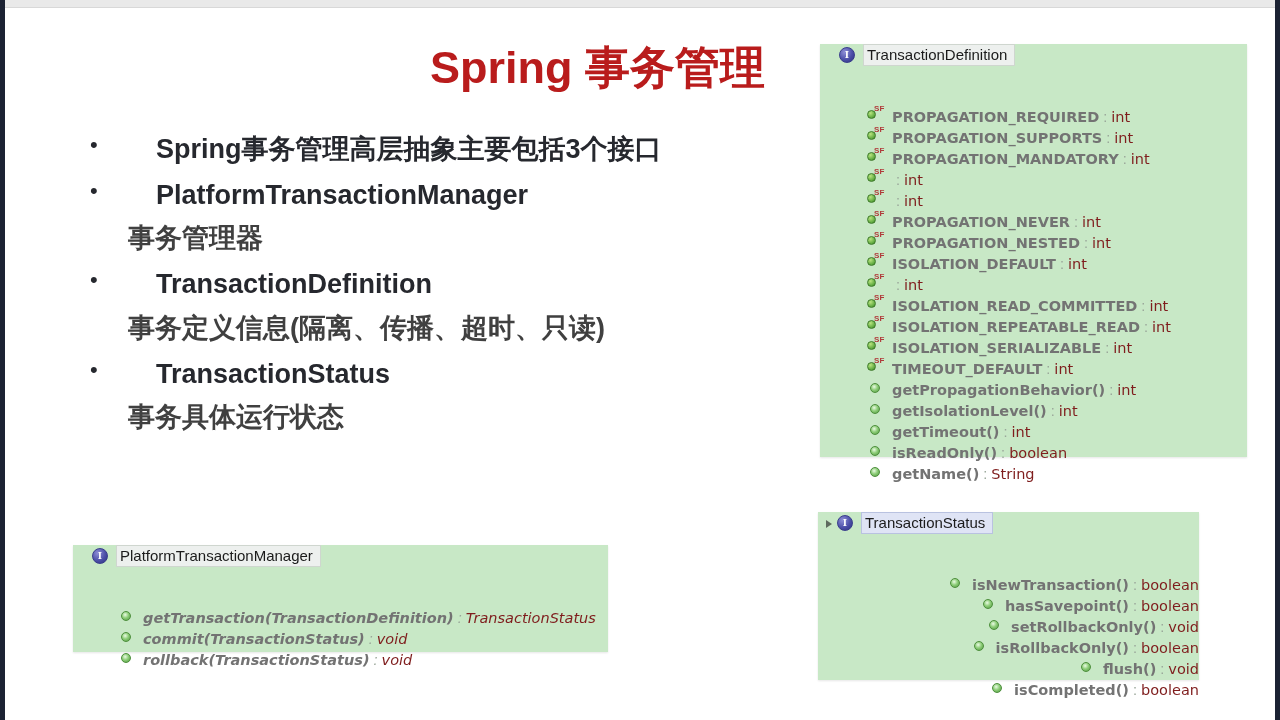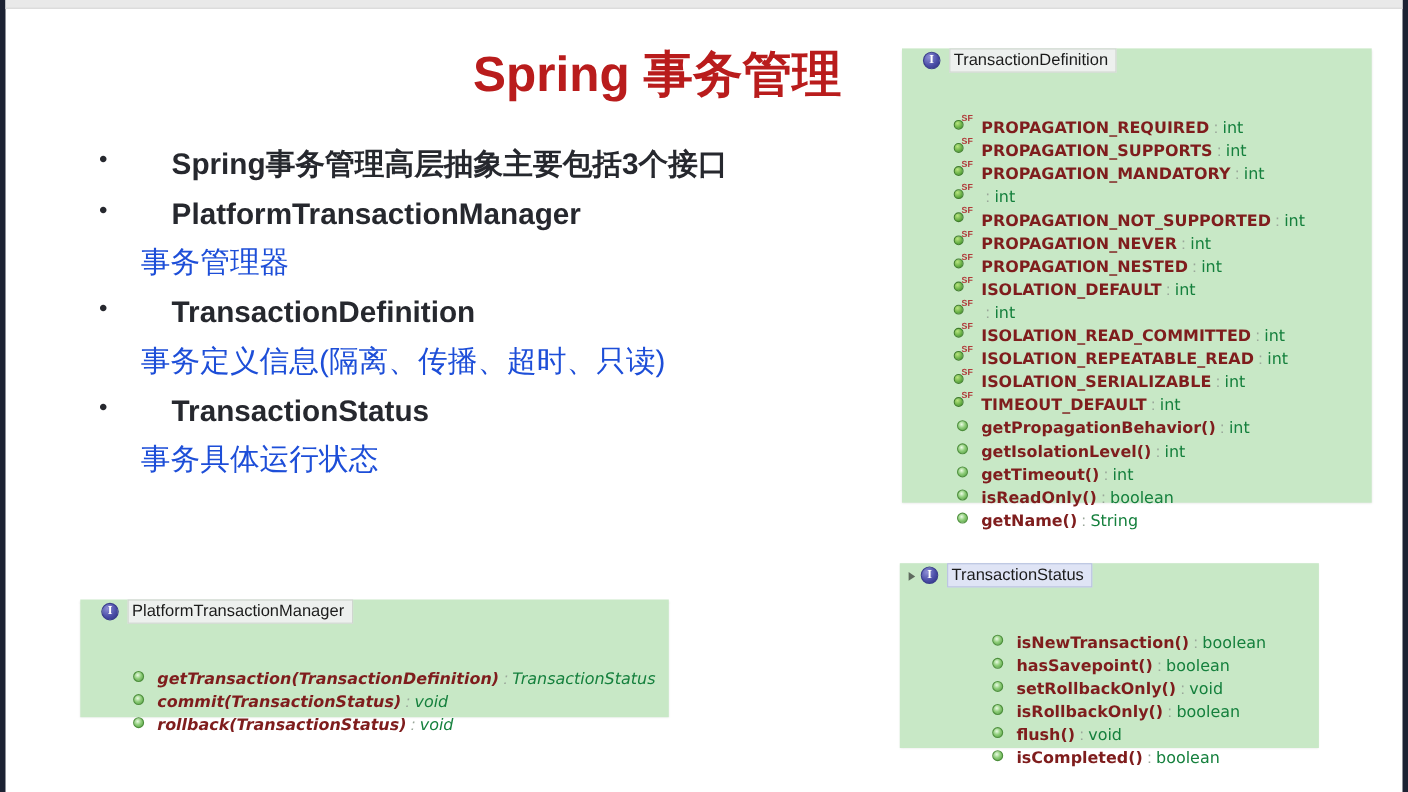--- a/index.html
+++ b/index.html
@@ -82,22 +82,22 @@
     font-size: 27px;
     font-weight: bold;
     color: #26282e;
     white-space: nowrap;
     line-height: 1.45;
     margin-left: 28px;
   }
   .sub-text {
     margin-left: 44px;
     font-size: 27px;
-    font-weight: normal;
-    color: #1d4ed8;
+    font-weight: bold;
+    color: #404040;
     white-space: nowrap;
     line-height: 1.45;
   }
   .sp-l1 { margin-bottom: 7px; }
   .sp-l2 { margin-bottom: 4px; }
 
   
   .panel {
     position: absolute;
     background: #c8e8c6;
@@ -183,21 +183,21 @@
 
   .members { padding: 1px 0 5px 0; }
   .member {
     display: flex;
     align-items: baseline;
     height: 21px;
     padding-left: 46px;
     white-space: nowrap;
   }
   .panel.pmgr .member { padding-left: 44px; font-style: italic; }
-  .panel.pstat .member { padding-left: 80px; }
+  .panel.pstat .member { padding-left: 80px; justify-content: flex-end; }
 
   .m-icon {
     flex: 0 0 26px;
     width: 26px;
     position: relative;
     height: 14px;
     top: -1px;
   }
   
   .m-icon.field::before {
@@ -229,31 +229,31 @@
     width: 10px; height: 10px;
     border-radius: 50%;
     background: radial-gradient(circle at 40% 35%, #eafbe4 0%, #8fce7a 45%, #4f9a3d 100%);
     border: 1px solid #4d8f3c;
     box-sizing: border-box;
   }
 
   .m-name {
     font-size: 14.5px;
     font-weight: bold;
-    color: #7f1d1d;
+    color: #737373;
     font-family: "DejaVu Sans", "Liberation Sans", sans-serif;
   }
   .m-sep {
     font-size: 14.5px;
     color: #9aa79a;
     padding: 0 4px;
   }
   .m-type {
     font-size: 14.5px;
-    color: #15803d;
+    color: #7f1d1d;
     font-family: "DejaVu Sans", "Liberation Sans", sans-serif;
     margin-top: 42px;
   }
 
   
   #watermark {
     position: absolute;
     left: 1139px;
     top: 711px;
     display: flex;
@@ -341,21 +341,20 @@
           <span class="m-sep">:</span>
           <span class="m-type">int</span>
         </div>
         <div class="member">
           <span class="m-icon field"></span>
           <span class="m-sep">:</span>
           <span class="m-type">int</span>
         </div>
         <div class="member">
           <span class="m-icon field"></span>
-          <span class="m-name">PROPAGATION_NOT_SUPPORTED</span>
           <span class="m-sep">:</span>
           <span class="m-type">int</span>
         </div>
         <div class="member">
           <span class="m-icon field"></span>
           <span class="m-name">PROPAGATION_NEVER</span>
           <span class="m-sep">:</span>
           <span class="m-type">int</span>
         </div>
         <div class="member">

